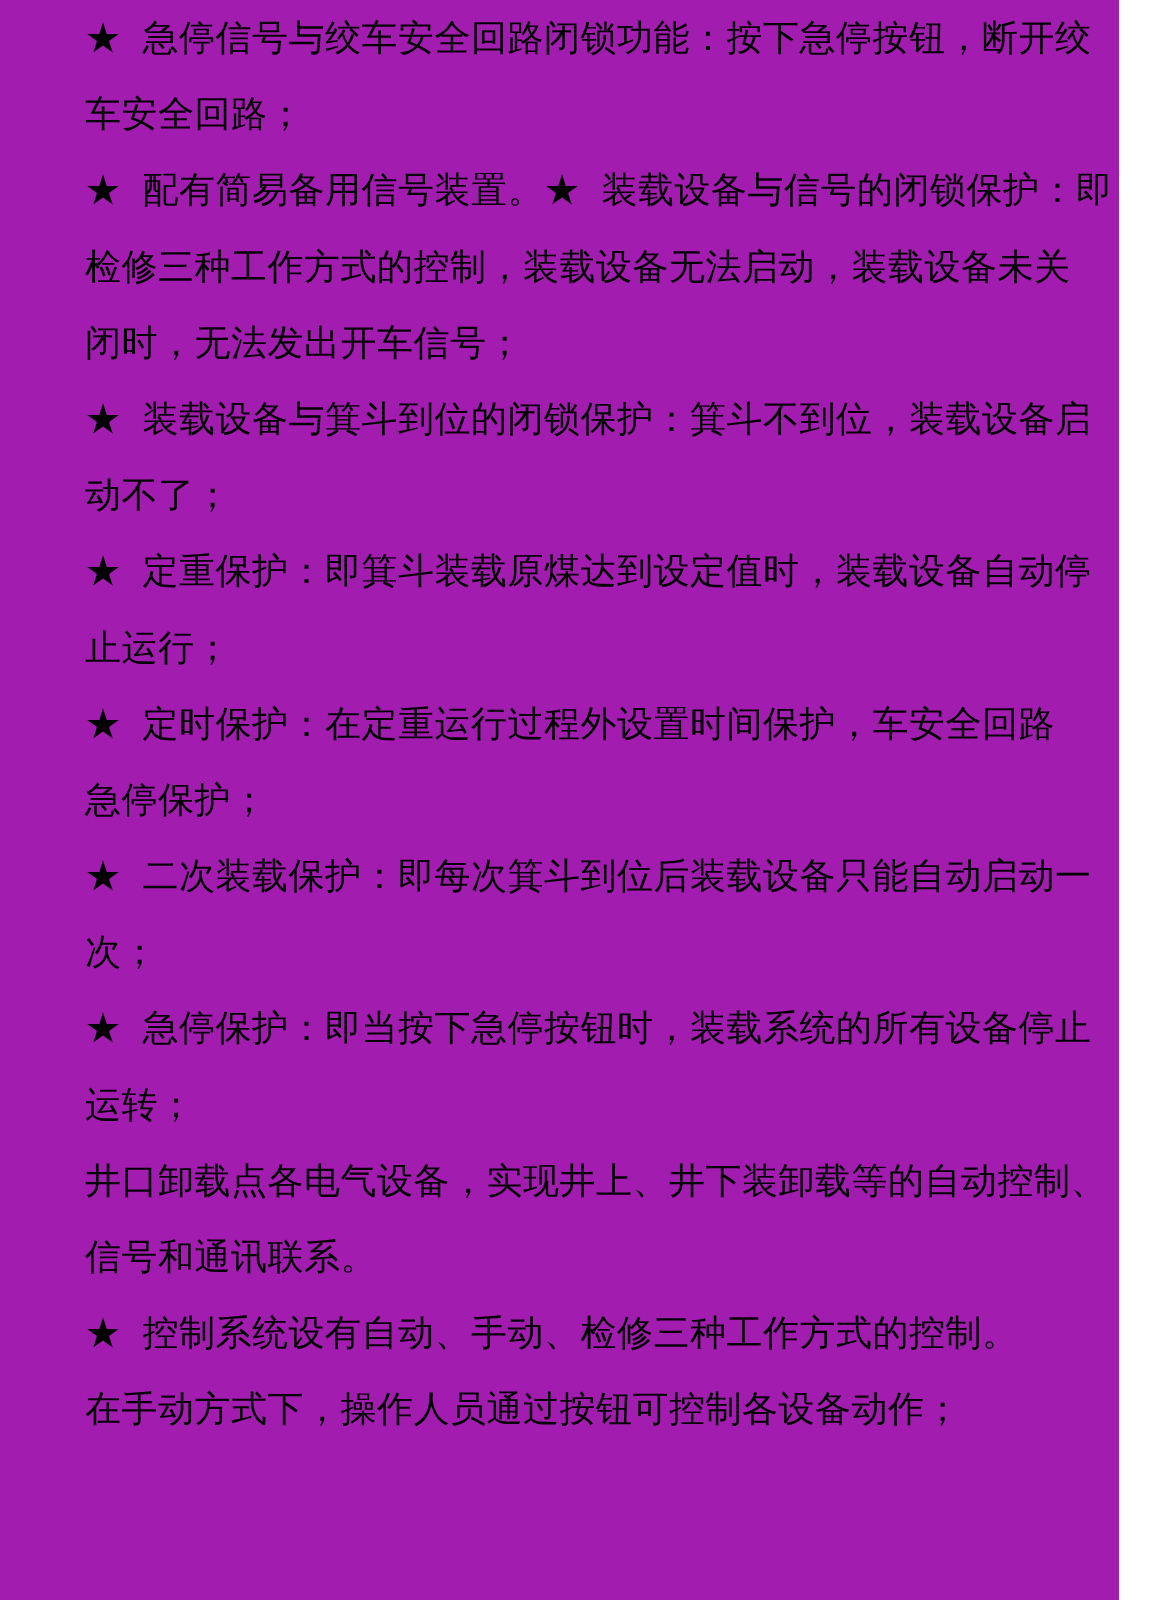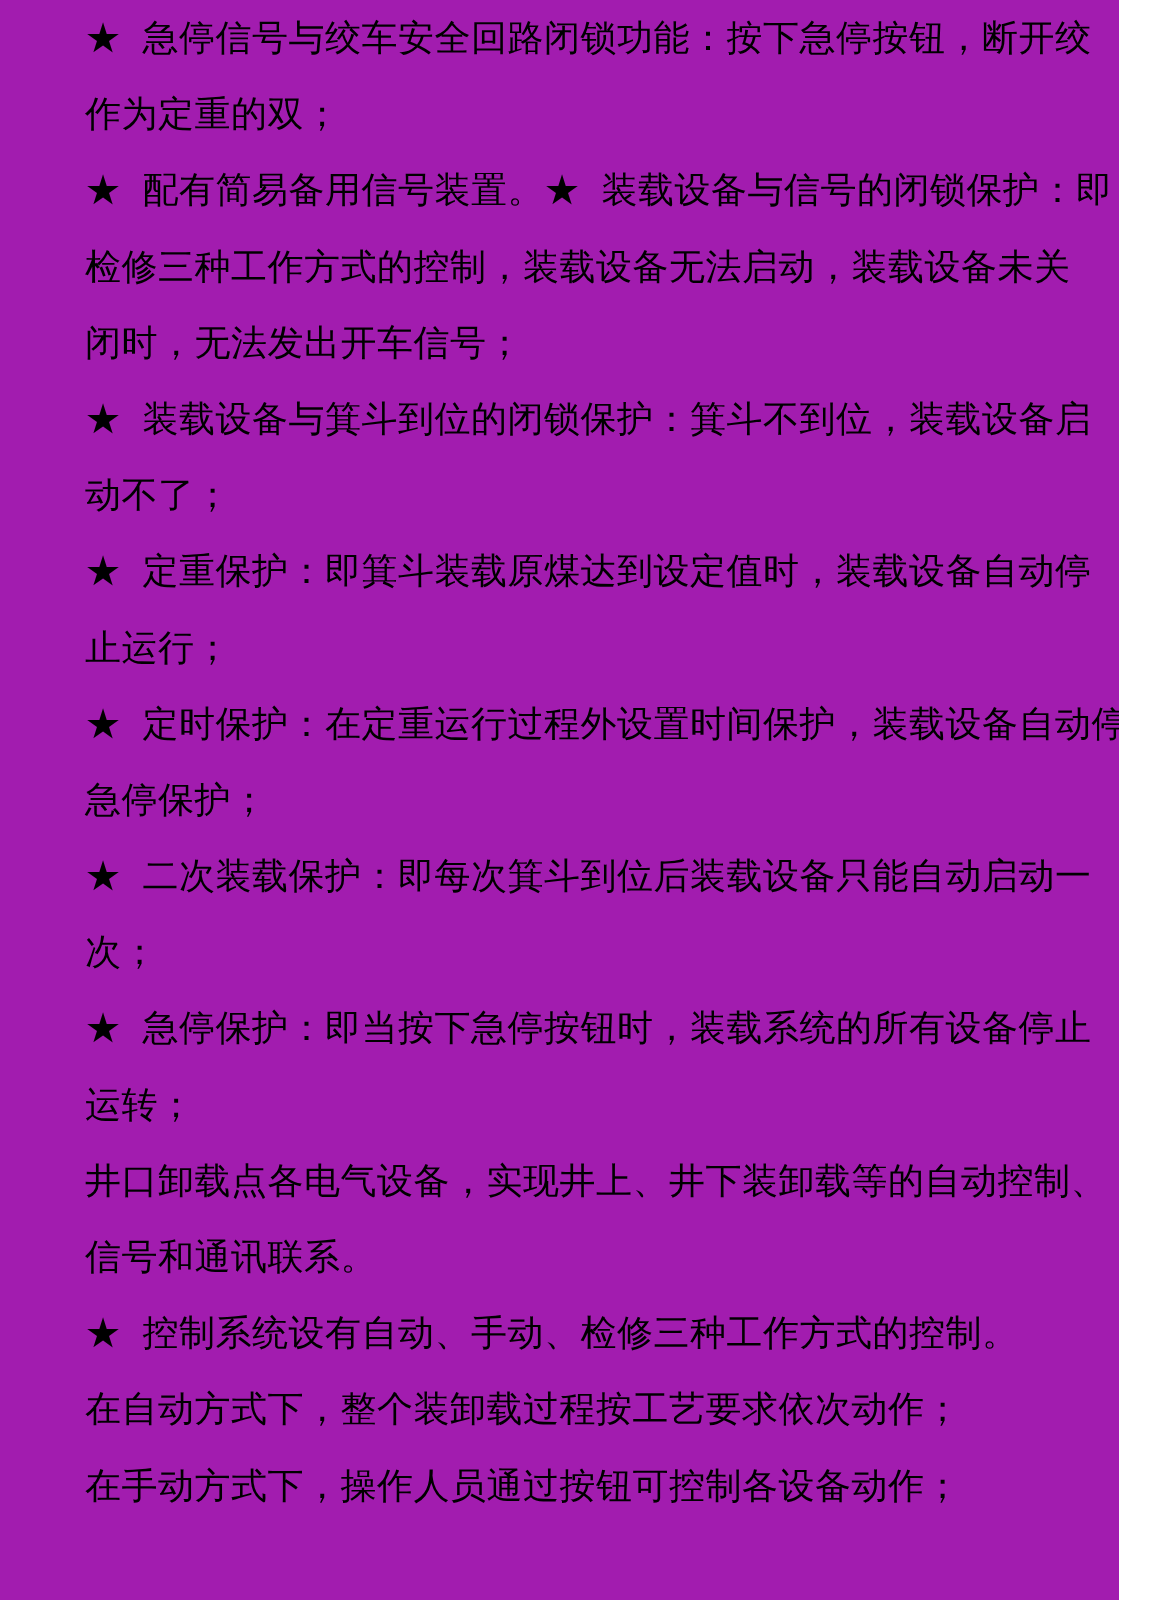--- a/index.html
+++ b/index.html
@@ -26,33 +26,32 @@
     letter-spacing: 0.5px;
     font-weight: 500;
   }
 </style>
 </head>
 <body>
 
 <div class="page">
   <div id="doc-body">
       <div class="doc-line">★  急停信号与绞车安全回路闭锁功能：按下急停按钮，断开绞</div>
-      <div class="doc-line">作为定重的双；</div>
+      <div class="doc-line">车安全回路；</div>
       <div class="doc-line">★  配有简易备用信号装置。★  装载设备与信号的闭锁保护：即</div>
       <div class="doc-line">检修三种工作方式的控制，装载设备无法启动，装载设备未关</div>
       <div class="doc-line">闭时，无法发出开车信号；</div>
       <div class="doc-line">★  装载设备与箕斗到位的闭锁保护：箕斗不到位，装载设备启</div>
       <div class="doc-line">动不了；</div>
       <div class="doc-line">★  定重保护：即箕斗装载原煤达到设定值时，装载设备自动停</div>
       <div class="doc-line">止运行；</div>
-      <div class="doc-line">★  定时保护：在定重运行过程外设置时间保护，装载设备自动停</div>
+      <div class="doc-line">★  定时保护：在定重运行过程外设置时间保护，车安全回路</div>
       <div class="doc-line">急停保护；</div>
       <div class="doc-line">★  二次装载保护：即每次箕斗到位后装载设备只能自动启动一</div>
       <div class="doc-line">次；</div>
       <div class="doc-line">★  急停保护：即当按下急停按钮时，装载系统的所有设备停止</div>
       <div class="doc-line">运转；</div>
       <div class="doc-line">井口卸载点各电气设备，实现井上、井下装卸载等的自动控制、</div>
       <div class="doc-line">信号和通讯联系。</div>
       <div class="doc-line">★  控制系统设有自动、手动、检修三种工作方式的控制。</div>
-      <div class="doc-line">在自动方式下，整个装卸载过程按工艺要求依次动作；</div>
       <div class="doc-line">在手动方式下，操作人员通过按钮可控制各设备动作；</div>
     </div>
 </div>
 
 </body></html>

